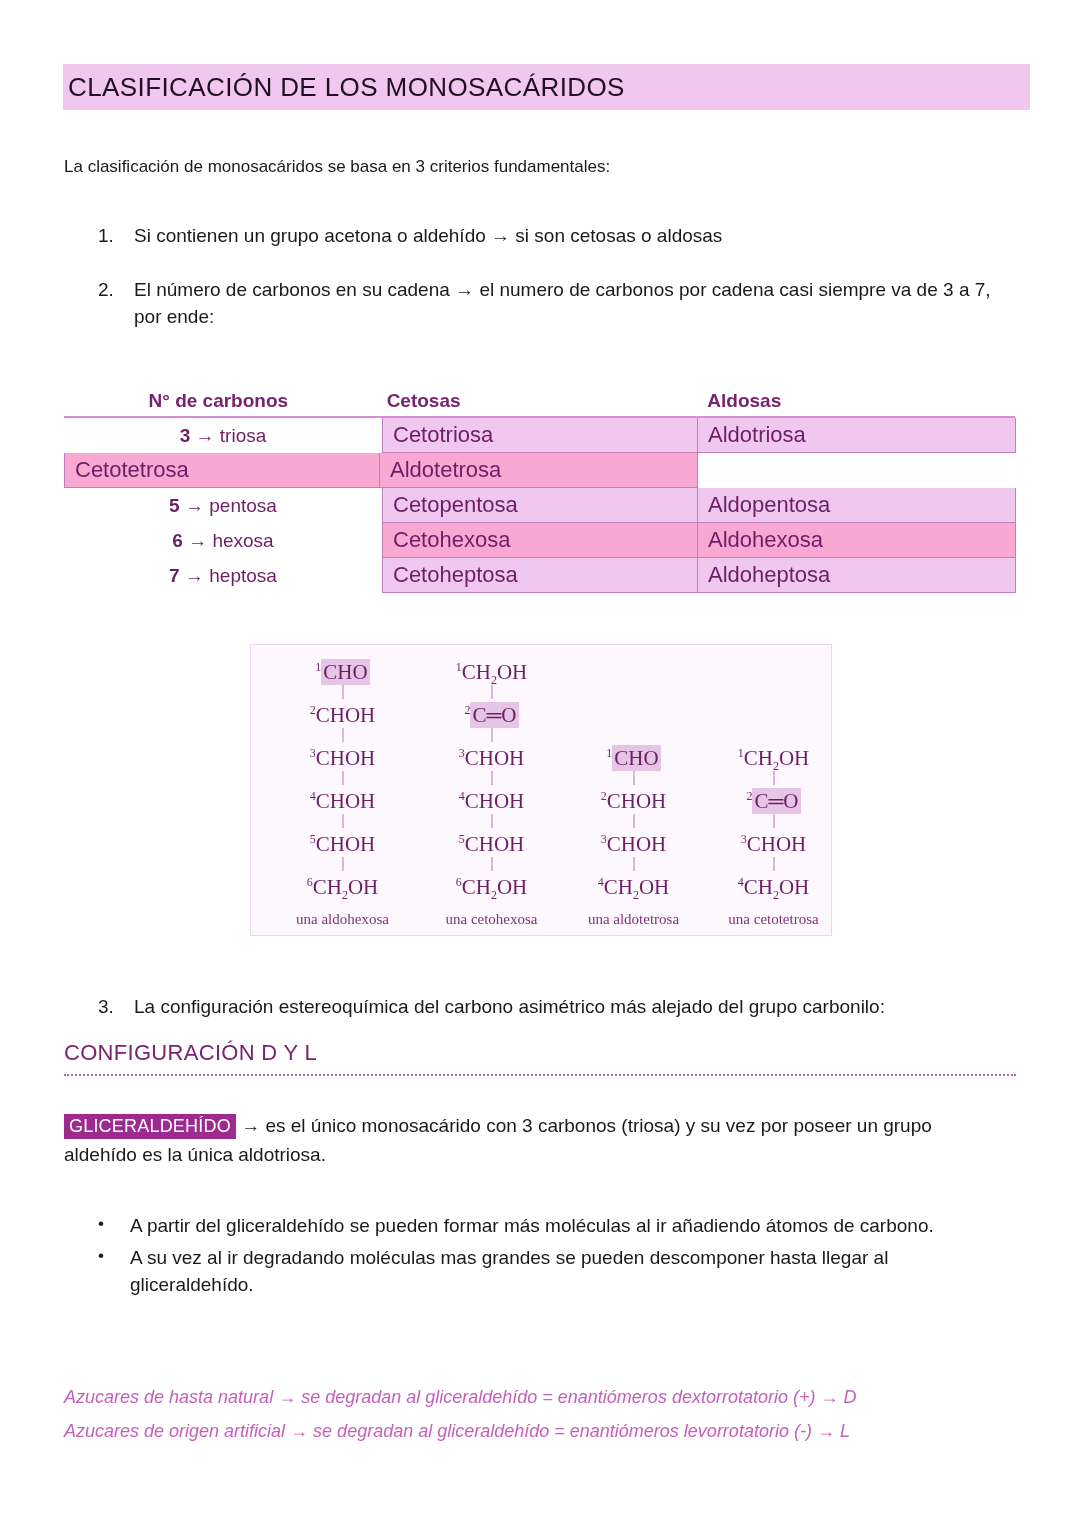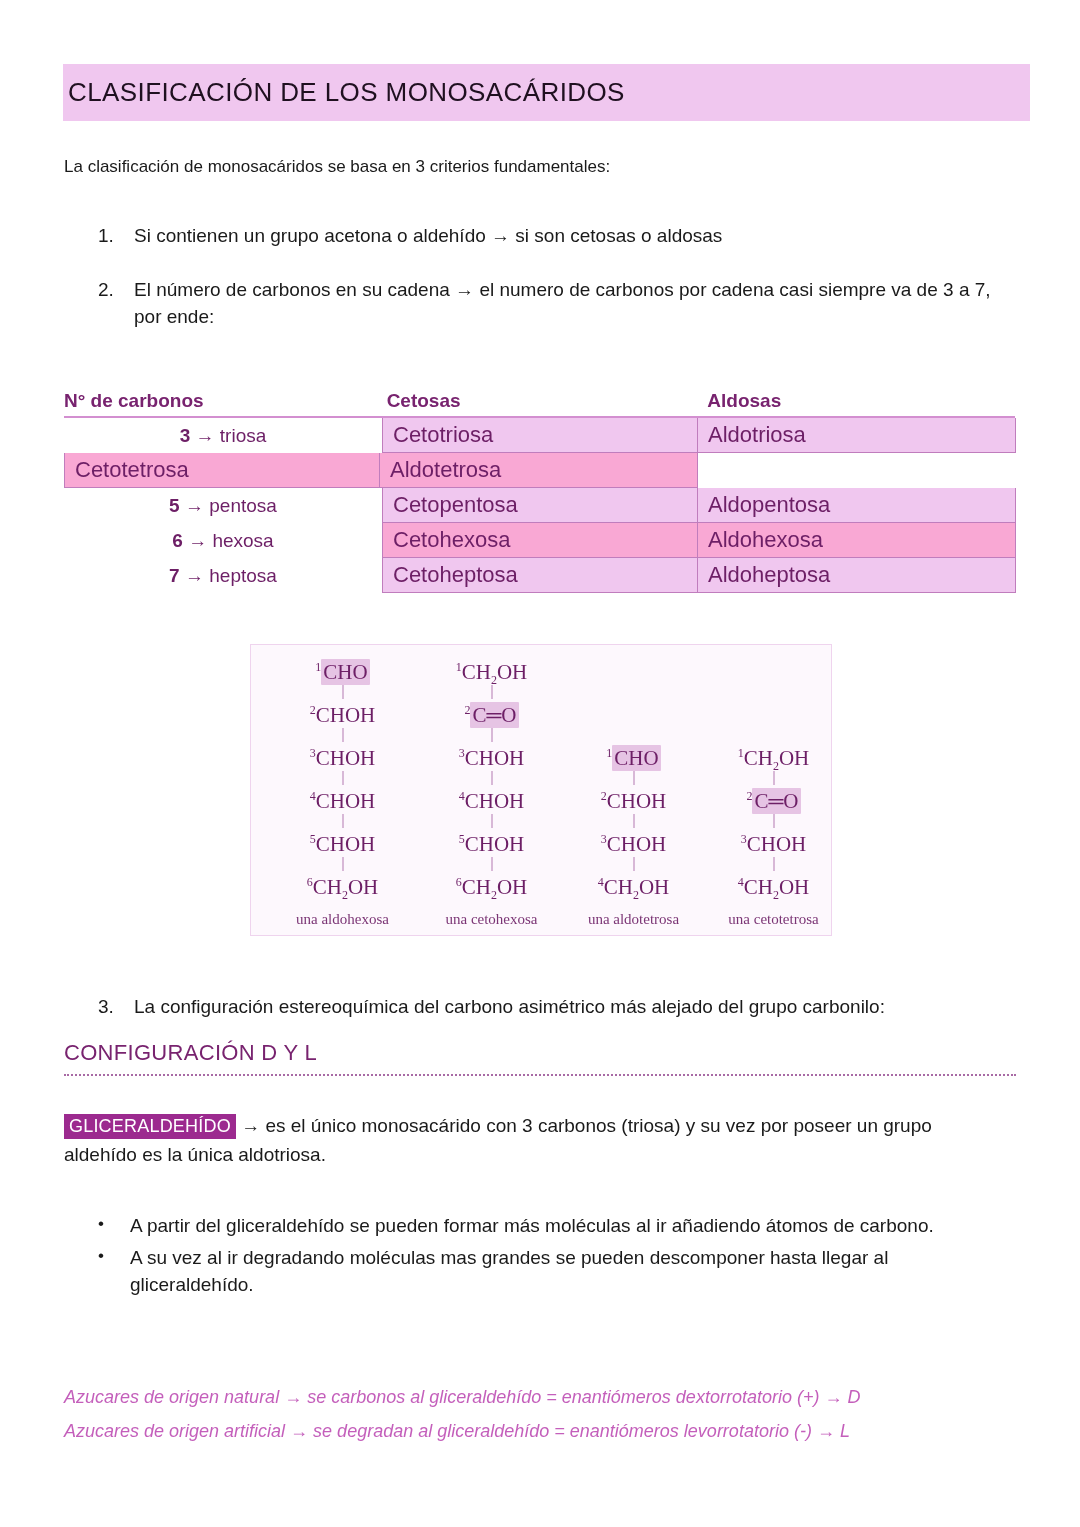--- a/index.html
+++ b/index.html
@@ -15,21 +15,21 @@
     color: #1a1a1a;
     overflow: hidden;
   }
 
   
   .title-banner {
     position: absolute;
     left: 63px;
     top: 64px;
     width: 967px;
-    height: 57px;
+    height: 46px;
     background: #f0c7ef;
     display: flex;
     align-items: center;
   }
   .title-banner .title-text {
     font-size: 26px;
     letter-spacing: 0.4px;
     color: #1f1020;
     padding-left: 5px;
     font-weight: 400;
@@ -73,21 +73,21 @@
     top: 390px;
     width: 952px;
   }
   .thead {
     display: flex;
     font-size: 19px;
     font-weight: bold;
     color: #78236f;
     padding-bottom: 4px;
   }
-  .thead .th-carbons { width: 318px; text-align: left; }
+  .thead .th-carbons { width: 318px; text-align: center; }
   .thead .th-ceto    { width: 316px; padding-left: 14px; }
   .thead .th-aldo    { width: 318px; padding-left: 14px; }
   .thead-rule {
     height: 2px;
     background: #d38fd0;
     width: 951px;
     margin-bottom: 0px;
   }
   .trow {
     display: flex;
@@ -393,15 +393,15 @@
     <span class="bdot">•</span>
     <span class="btext">A partir del gliceraldehído se pueden formar más moléculas al ir añadiendo átomos de carbono.</span>
   </div>
   <div class="bitem">
     <span class="bdot">•</span>
     <span class="btext">A su vez al ir degradando moléculas mas grandes se pueden descomponer hasta llegar al gliceraldehído.</span>
   </div>
 </div>
 
 <div class="footnotes">
-  <div>Azucares de origen natural → se carbonos al gliceraldehído = enantiómeros dextorrotatorio (+) → D</div>
+  <div>Azucares de hasta natural → se degradan al gliceraldehído = enantiómeros dextorrotatorio (+) → D</div>
   <div>Azucares de origen artificial → se degradan al gliceraldehído = enantiómeros levorrotatorio (-) → L</div>
 </div>
 
 </body></html>

